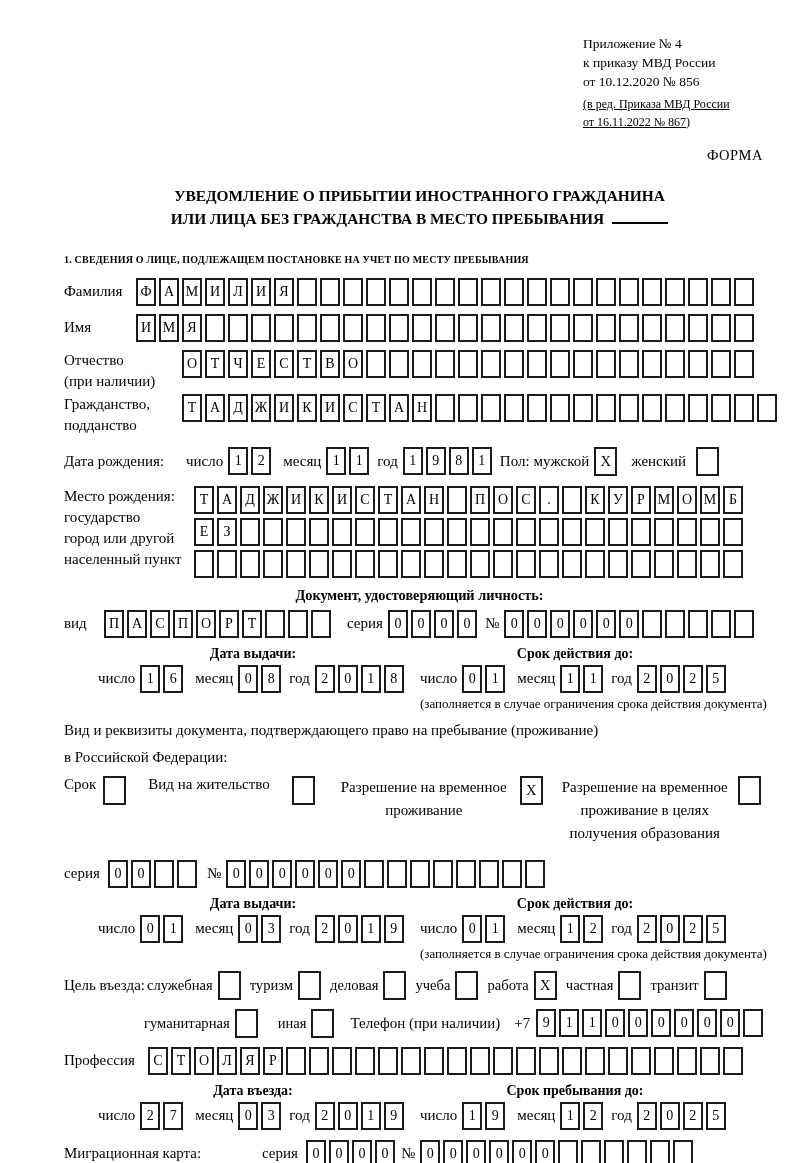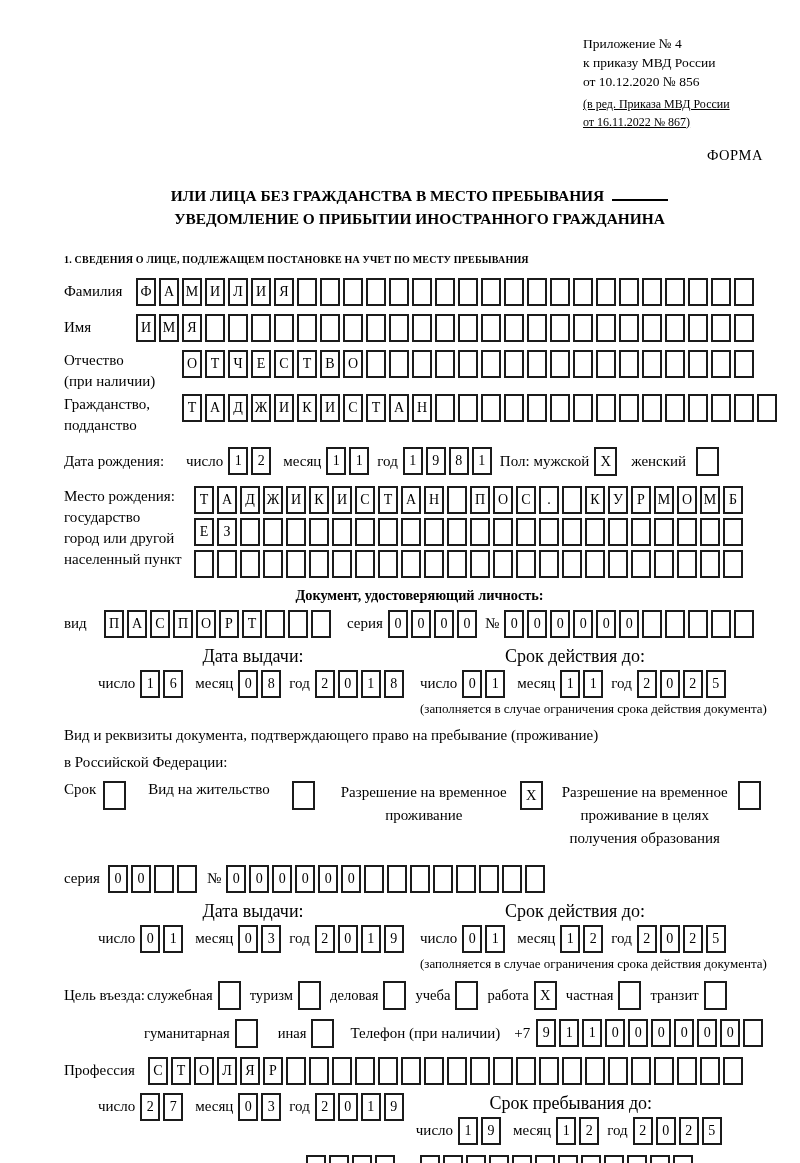--- a/index.html
+++ b/index.html
@@ -37,21 +37,21 @@
   .stack{display:flex;flex-direction:column;gap:4px;}
   .doc-title{text-align:center;font-weight:bold;font-size:14.3px;margin-top:9px;}
   .inlbl{font-size:15px;margin:0 5px 0 12px;flex:0 0 auto;}
   .dgroup{display:flex;align-items:center;flex:0 0 auto;}
   .dlbl{font-size:15px;margin-right:5px;}
   .dlbl2{font-size:15px;margin:0 5px 0 12px;}
   .duo{display:flex;margin-top:8px;}
   .duo .half{display:flex;flex-direction:column;}
   .duo .half-l{flex:0 0 47%;padding-left:34px;box-sizing:border-box;}
   .duo .half-r{flex:0 0 53%;padding-left:12px;box-sizing:border-box;}
-  .dtitle{font-size:18px;text-align:center;margin-bottom:3px;width:310px;}
+  .dtitle{font-size:14px;text-align:center;margin-bottom:3px;width:310px;font-weight:bold;}
   .note{font-size:13px;margin-top:3px;}
   .intro{font-size:15px;margin-top:10px;}
   .optrow{display:flex;align-items:flex-start;margin-top:10px;}
   .opt{display:flex;align-items:flex-start;flex:0 0 auto;}
   .olbl{font-size:15px;margin-right:7px;}
   .olbl-c{text-align:center;line-height:1.55;}
   .purp{display:flex;align-items:center;flex:0 0 auto;margin-right:9px;}
   .plbl{font-size:14.6px;margin-right:5px;}
   .mt2{margin-top:2px;}
 </style>
@@ -65,22 +65,22 @@
     <div>к приказу МВД России</div>
     <div>от 10.12.2020 № 856</div>
   </div>
   <div class="edition">
     <div>(в ред. Приказа МВД России</div>
     <div>от 16.11.2022 № 867)</div>
   </div>
   <div class="forma">ФОРМА</div>
 
   <div class="title">
+    <div class="tline">УВЕДОМЛЕНИЕ О ПРИБЫТИИ ИНОСТРАННОГО ГРАЖДАНИНА</div>
     <div class="tline"><span>ИЛИ ЛИЦА БЕЗ ГРАЖДАНСТВА В МЕСТО ПРЕБЫВАНИЯ</span><span class="t-underline"></span></div>
-    <div class="tline">УВЕДОМЛЕНИЕ О ПРИБЫТИИ ИНОСТРАННОГО ГРАЖДАНИНА</div>
   </div>
 
   <div class="sect">1. СВЕДЕНИЯ О ЛИЦЕ, ПОДЛЕЖАЩЕМ ПОСТАНОВКЕ НА УЧЕТ ПО МЕСТУ ПРЕБЫВАНИЯ</div>
 
   <div class="frow" style="margin-top:13px;">
     <span class="lbl w72">Фамилия</span>
     <span class="cells">
         <span class="cell">Ф</span>
         <span class="cell">А</span>
         <span class="cell">М</span>
@@ -598,20 +598,21 @@
         <span class="cell"></span>
         <span class="cell"></span>
         <span class="cell"></span>
         <span class="cell"></span>
         <span class="cell"></span>
       </span>
   </div>
 
   <div class="duo">
     <div class="half half-l">
+      <div class="dtitle">Дата въезда:</div>
       <span class="dgroup">
         <span class="dlbl">число</span>
         <span class="cells">
             <span class="cell">2</span>
             <span class="cell">7</span>
           </span>
         <span class="dlbl2">месяц</span>
         <span class="cells">
             <span class="cell">0</span>
             <span class="cell">3</span>

